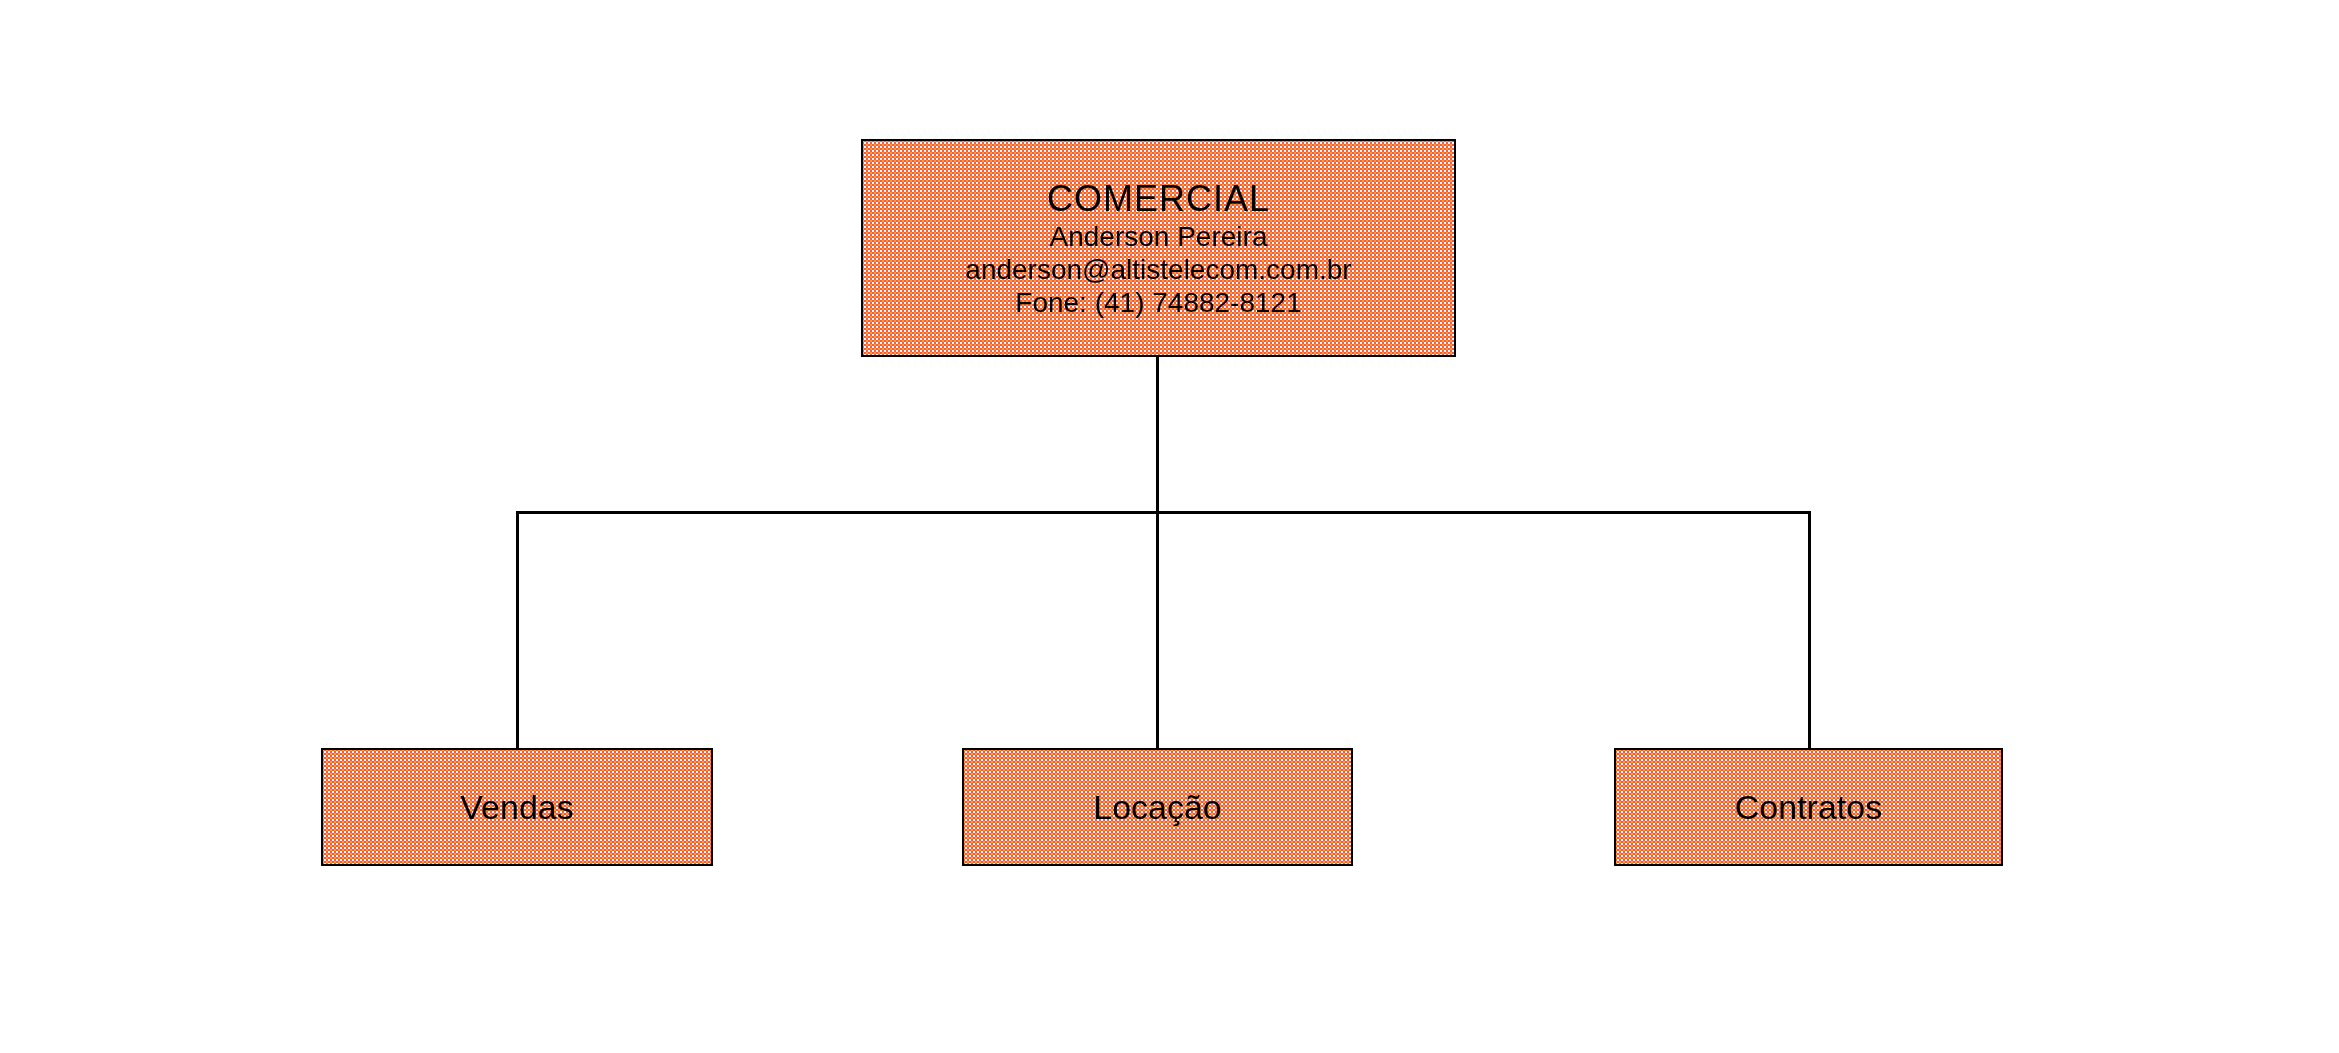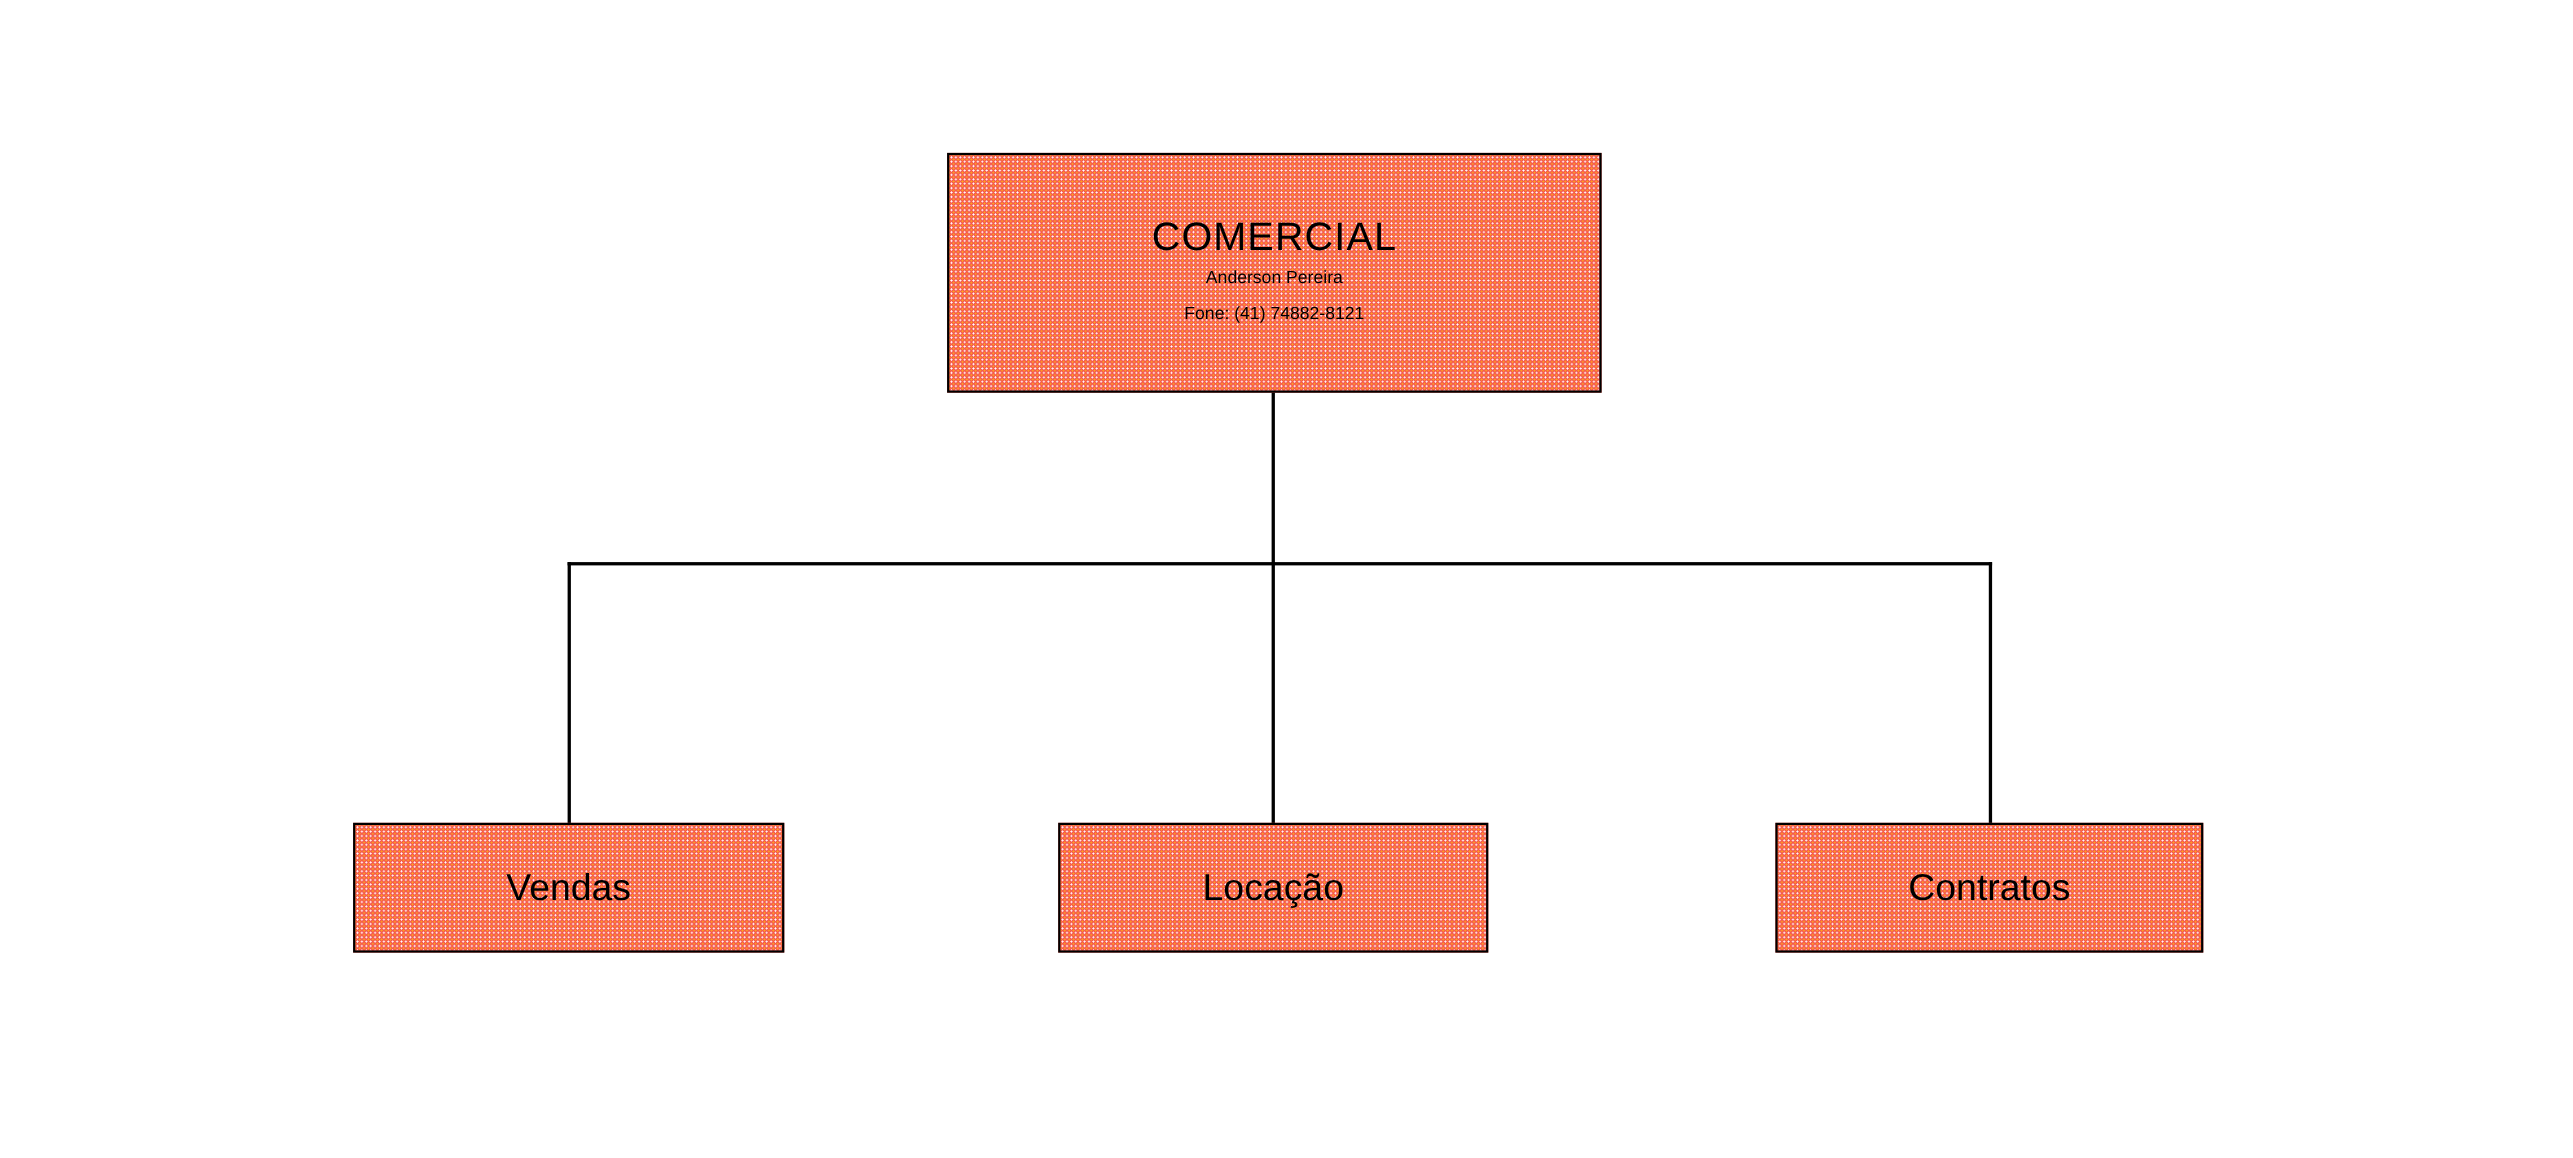--- a/index.html
+++ b/index.html
@@ -37,41 +37,42 @@
     align-items: center;
     justify-content: center;
     text-align: center;
   }
   .node-root    { left: 861px;  top: 139px; width: 595px; height: 218px; }
   .node-child-0 { left: 321px;  top: 748px; width: 392px; height: 118px; }
   .node-child-1 { left: 962px;  top: 748px; width: 391px; height: 118px; }
   .node-child-2 { left: 1614px; top: 748px; width: 389px; height: 118px; align-items: center; }
 
   .root-title  { font-size: 36px; line-height: 42px; letter-spacing: 1px; }
-  .root-detail { font-size: 16px; line-height: 33px; }
+  .root-detail { font-size: 28px; line-height: 33px; }
   .child-label { font-size: 34px; line-height: 40px; }
 
   .conn-trunk        { left: 1156px; top: 355px; height: 397px; }
   .conn-rail         { left: 516px;  top: 511px; width: 1295px; }
   .conn-drop-left    { left: 516px;  top: 511px; height: 239px; }
   .conn-drop-right   { left: 1808px; top: 511px; height: 239px; }
 </style>
 </head>
 <body>
 
 <div class="canvas">
 
   <div class="connector v conn-trunk"></div>
   <div class="connector h conn-rail"></div>
   <div class="connector v conn-drop-left"></div>
   <div class="connector v conn-drop-right"></div>
 
   <div class="node node-root">
     <div class="root-title">COMERCIAL</div>
     <div class="root-detail">Anderson Pereira</div>
+    <div class="root-detail">anderson@altistelecom.com.br</div>
     <div class="root-detail">Fone: (41) 74882-8121</div>
   </div>
 
   <div class="node node-child-0">
     <div class="child-label">Vendas</div>
   </div>
 
   <div class="node node-child-1">
     <div class="child-label">Locação</div>
   </div>

